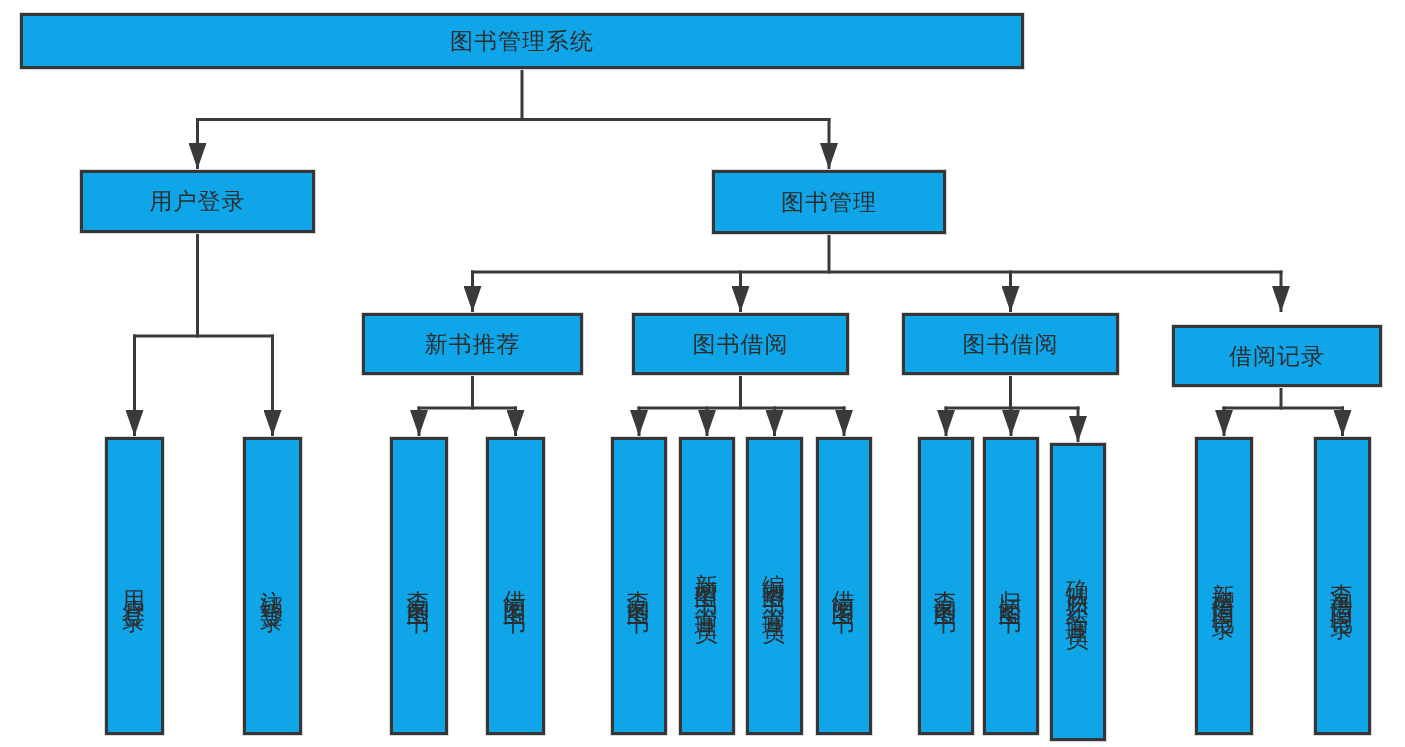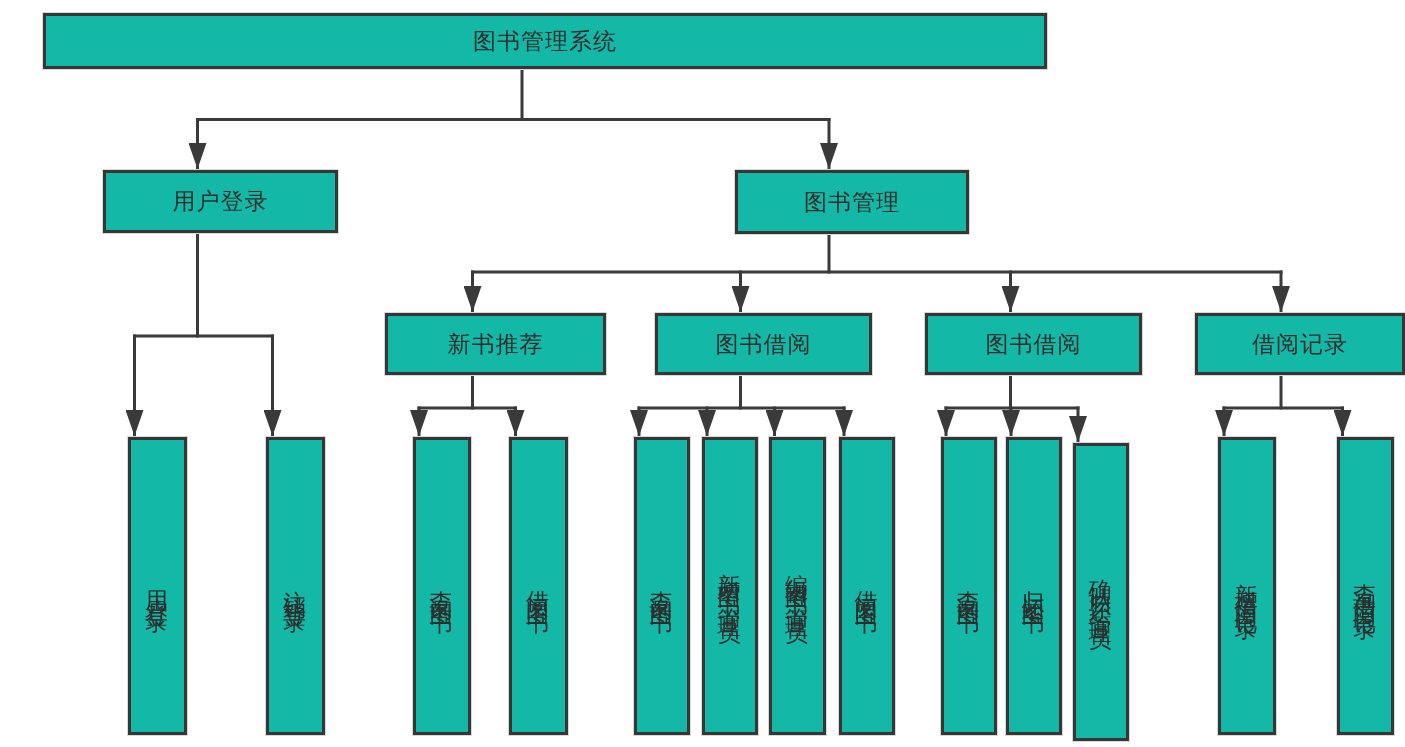--- a/index.html
+++ b/index.html
@@ -8,27 +8,26 @@
     width:1405px;height:747px;
     background:var(--background,#ffffff);
     font-family:"Liberation Sans","DejaVu Sans",sans-serif;
     overflow:hidden;
   }
   #connector-svg{position:absolute;left:0;top:0;}
   #connector-svg line{stroke:var(--line,#3a3a3a);stroke-width:3;}
   .node{
     position:absolute;box-sizing:border-box;
     border:3px solid var(--box-border,#363636);
-    background:#14b8a6;
+    background:#0ea5e9;
     box-shadow:0 0 0 1px #d9d9d9;
     display:flex;align-items:center;justify-content:center;
     color:var(--text,#2d2d2d);
     font-size:23px;letter-spacing:1px;
     white-space:nowrap;
-    margin-left:23px;
   }
   .vleaf{
     writing-mode:vertical-rl;
     text-orientation:mixed;
     font-size:23px;letter-spacing:7px;
     white-space:normal;
   }
   .watermark{
     position:absolute;right:6px;bottom:0;
     font-size:21px;font-weight:bold;
@@ -92,21 +91,21 @@
   </svg>
 
   <div class="node" style="left:20px;top:13px;width:1004px;height:56px;">图书管理系统</div>
 
   <div class="node" style="left:80px;top:170px;width:235px;height:63px;">用户登录</div>
   <div class="node" style="left:712px;top:170px;width:234px;height:64px;text-align:center;">图书管理</div>
 
   <div class="node" style="left:632px;top:313px;width:217px;height:62px;">图书借阅</div>
   <div class="node" style="left:362px;top:313px;width:221px;height:62px;">新书推荐</div>
   <div class="node" style="left:902px;top:313px;width:217px;height:62px;">图书借阅</div>
-  <div class="node" style="left:1172px;top:313px;width:210px;height:62px;">借阅记录</div>
+  <div class="node" style="left:1172px;top:325px;width:210px;height:62px;">借阅记录</div>
 
   <div class="node vleaf" style="left:105px;top:437px;width:59px;height:298px;">用户登录</div>
   <div class="node vleaf" style="left:243px;top:437px;width:59px;height:298px;">注销登录</div>
 
   <div class="node vleaf" style="left:390px;top:437px;width:58px;height:298px;">查询图书</div>
   <div class="node vleaf" style="left:486px;top:437px;width:59px;height:298px;">借阅图书</div>
 
   <div class="node vleaf" style="left:611px;top:437px;width:56px;height:298px;">查询图书</div>
   <div class="node vleaf" style="left:679px;top:437px;width:56px;height:298px;">新增图书（管理员）</div>
   <div class="node vleaf" style="left:746px;top:437px;width:57px;height:298px;">编辑图书（管理员）</div>

